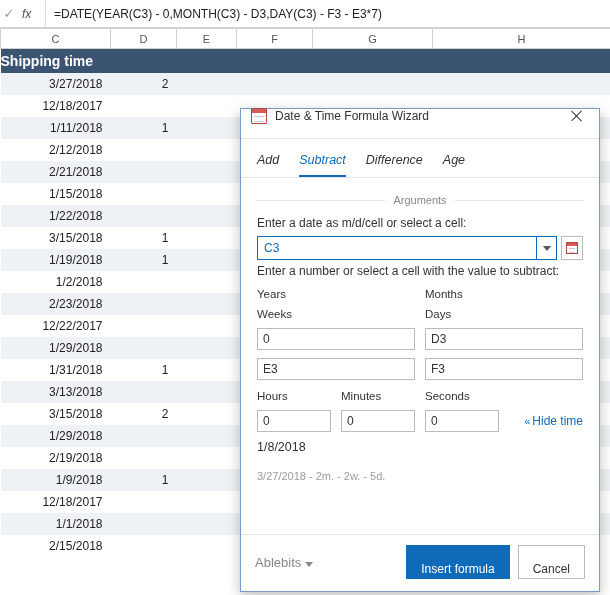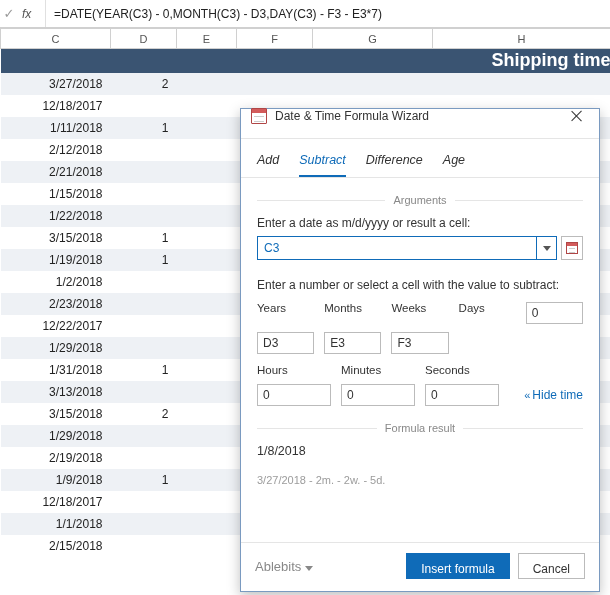--- a/index.html
+++ b/index.html
@@ -51,22 +51,22 @@
     text-align: center;
     border: 1px solid #d0d0d0;
     height: 20px;
     background: #fff;
   }
   .header-row th { border-top: none; }
   .title-row td {
     background: #3a5472;
     color: #fff;
     font-weight: bold;
-    font-size: 18px;
-    text-align: right;
+    font-size: 14px;
+    text-align: left;
     height: 24px;
     border: none;
   }
   .header2-row td {
     background: #3a5472; color: #fff; font-weight: bold;
     font-size: 13px; padding: 4px 6px; height: 24px;
     border: none;
   }
   .header2-row td.deliver { text-align: left; }
   .header2-row td.months, .header2-row td.weeks { text-align: center; padding-left: 0; padding-right: 10px; }
@@ -152,21 +152,21 @@
   .section-label-line {
     display: flex; align-items: center; color: #888; font-size: 11px;
     margin: 6px 0 10px 0;
   }
   .section-label-line::before, .section-label-line::after {
     content: ''; flex: 1; border-top: 1px solid #e5e5e5;
   }
   .section-label-line span { padding: 0 8px; }
 
   .fld-label { font-size: 12px; color: #333; margin-bottom: 6px; }
-  .date-row { display: flex; align-items: flex-end; margin-bottom: 18px; }
+  .date-row { display: flex; align-items: flex-end; margin-bottom: 4px; }
   .date-input {
     flex: 1; height: 24px; border: 1px solid #0f6bb8;
     display: flex; align-items: center; padding: 0 6px;
     color: #0f6bb8; font-size: 12px;
   }
   .date-dd {
     width: 20px; height: 24px; border: 1px solid #0f6bb8; border-left: none;
     display: flex; align-items: center; justify-content: center;
     color: #555;
   }
@@ -188,21 +188,21 @@
   .chevron-down {
     width: 0; height: 0;
     border-left: 4px solid transparent; border-right: 4px solid transparent;
     border-top: 5px solid #555;
   }
 
   .num-sub-label { font-size: 12px; color: #333; margin: 0 0 10px 0; }
 
   .num-grid {
     display: grid;
-    grid-template-columns: repeat(5, 1fr);
+    grid-template-columns: repeat(2, 1fr);
     gap: 8px 10px;
   }
   .num-grid .lbl { font-size: 11.5px; color: #333; }
   .num-grid input {
     height: 22px; width: 100%;
     border: 1px solid #bbb; padding: 0 5px;
     font-size: 12px; color: #333;
     font-family: inherit;
   }
   .num-grid-row2 {
@@ -235,21 +235,21 @@
     border-top: 1px solid #e5e5e5;
     padding: 10px 14px 12px 14px;
     display: flex; align-items: center;
   }
   .ablebits-brand {
     color: #888; font-size: 13px;
     display: flex; align-items: center; gap: 4px; cursor: pointer;
   }
   .dlg-footer .spacer { flex: 1; }
   .btn {
-    height: 26px; padding: 8px 14px; font-size: 12px;
+    height: 26px; padding: 16px 14px; font-size: 12px;
     border: 1px solid #bbb; background: #fff; color: #333;
     cursor: pointer; font-family: inherit; text-align: right;
   }
   .btn.primary {
     background: #0f6bb8; border-color: #0f6bb8; color: #fff;
     margin-right: 8px;
   }
 </style>
 </head>
 <body>
@@ -412,21 +412,21 @@
     <div class="tab active">Subtract</div>
     <div class="tab">Difference</div>
     <div class="tab">Age</div>
   </div>
 
   <div class="dlg-body">
     <div class="section-label-line">
         <span>Arguments</span>
       </div>
 
-    <div class="fld-label">Enter a date as m/d/yyyy or result a cell:</div>
+    <div class="fld-label">Enter a date as m/d/cell or select a cell:</div>
     <div class="date-row">
       <div class="date-input">C3</div>
       <div class="date-dd">
           <div class="chevron-down"></div>
         </div>
       <div class="date-pick">
           <div class="mini-cal"></div>
         </div>
     </div>
 
@@ -450,23 +450,20 @@
       <div></div>
       <input value="0" style="">
       <input value="0" style="">
       <input value="0" style="">
       <div class="hide-time">
         <span class="chev-left-dbl">«</span>
         <span>Hide time</span>
       </div>
     </div>
 
-    <div class="section-label-line" style="margin-top:16px;">
-        <span>Formula result</span>
-      </div>
 
     <div class="result-block">
       <div class="result-val">1/8/2018</div>
       <div class="result-expr">3/27/2018 - 2m. - 2w. - 5d.</div>
     </div>
   </div>
 
   <div class="dlg-footer">
     <div class="ablebits-brand">
       <span>Ablebits</span>

